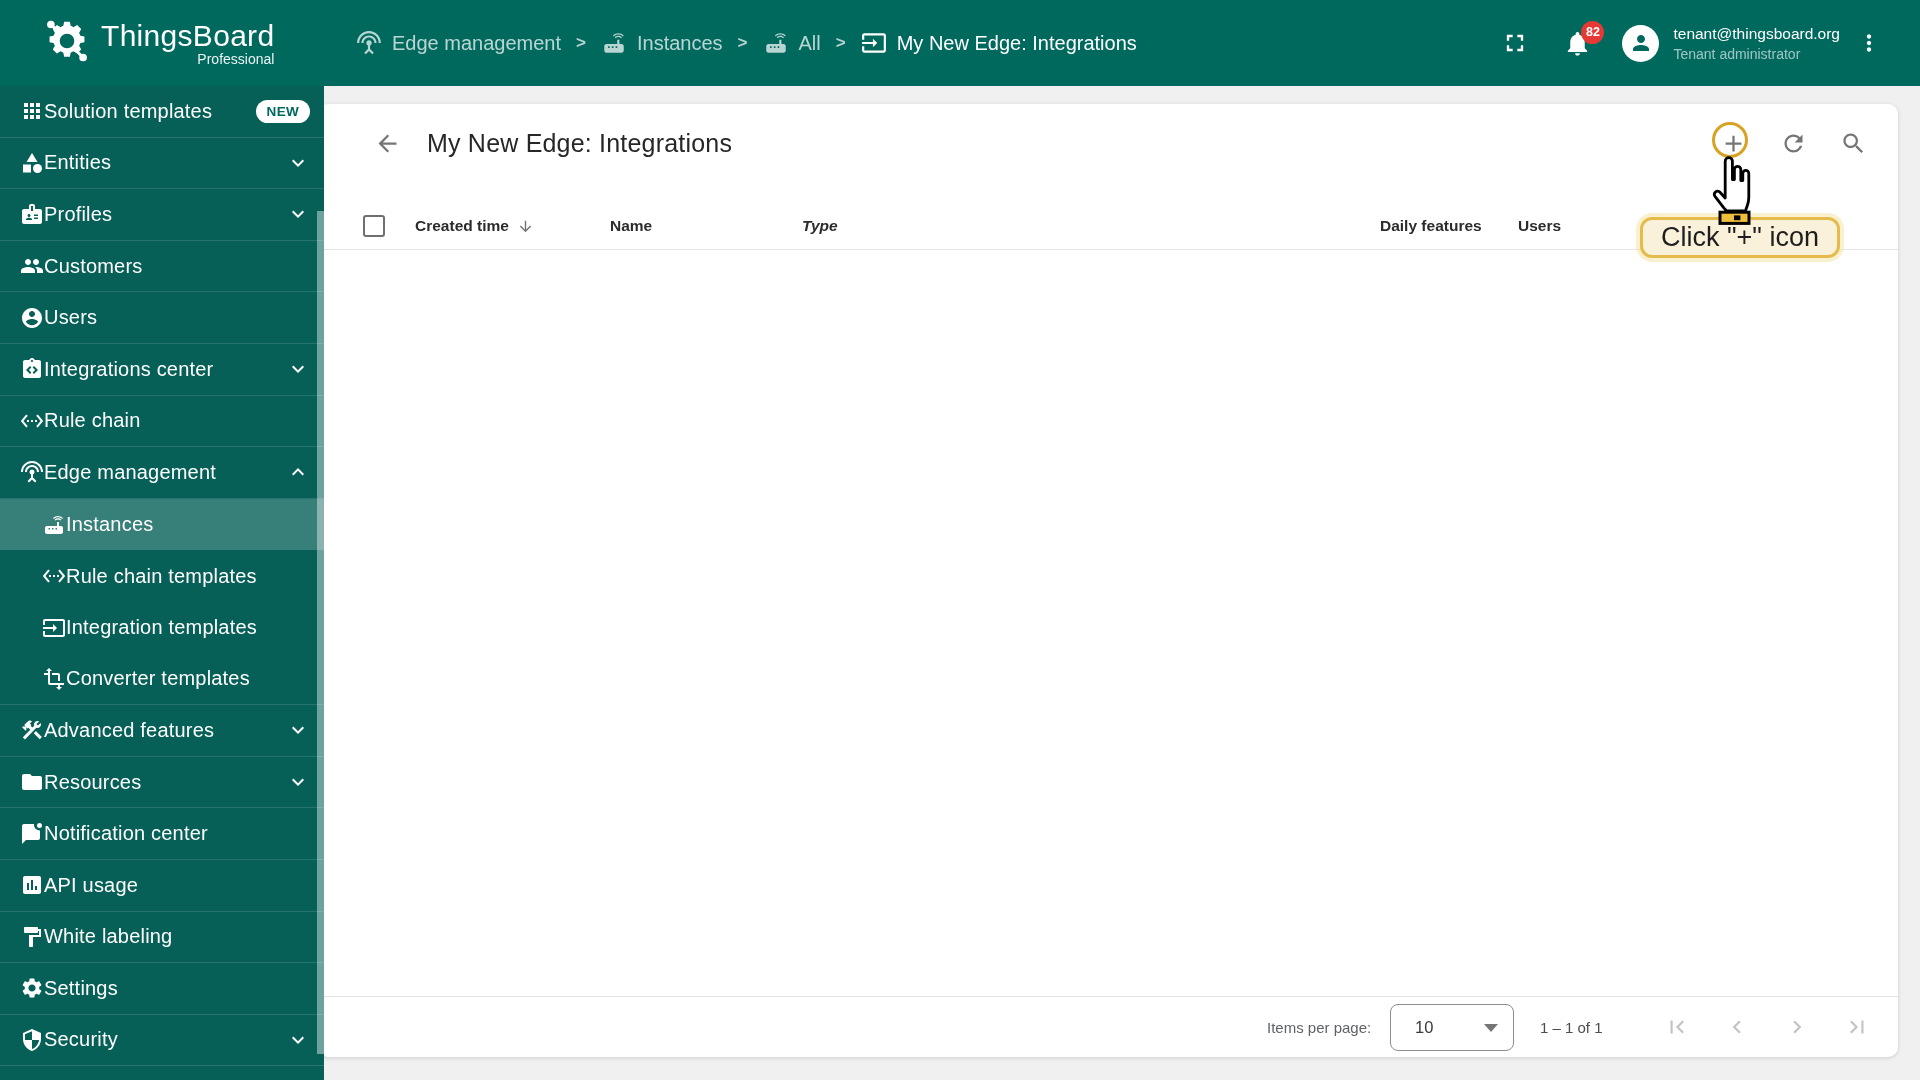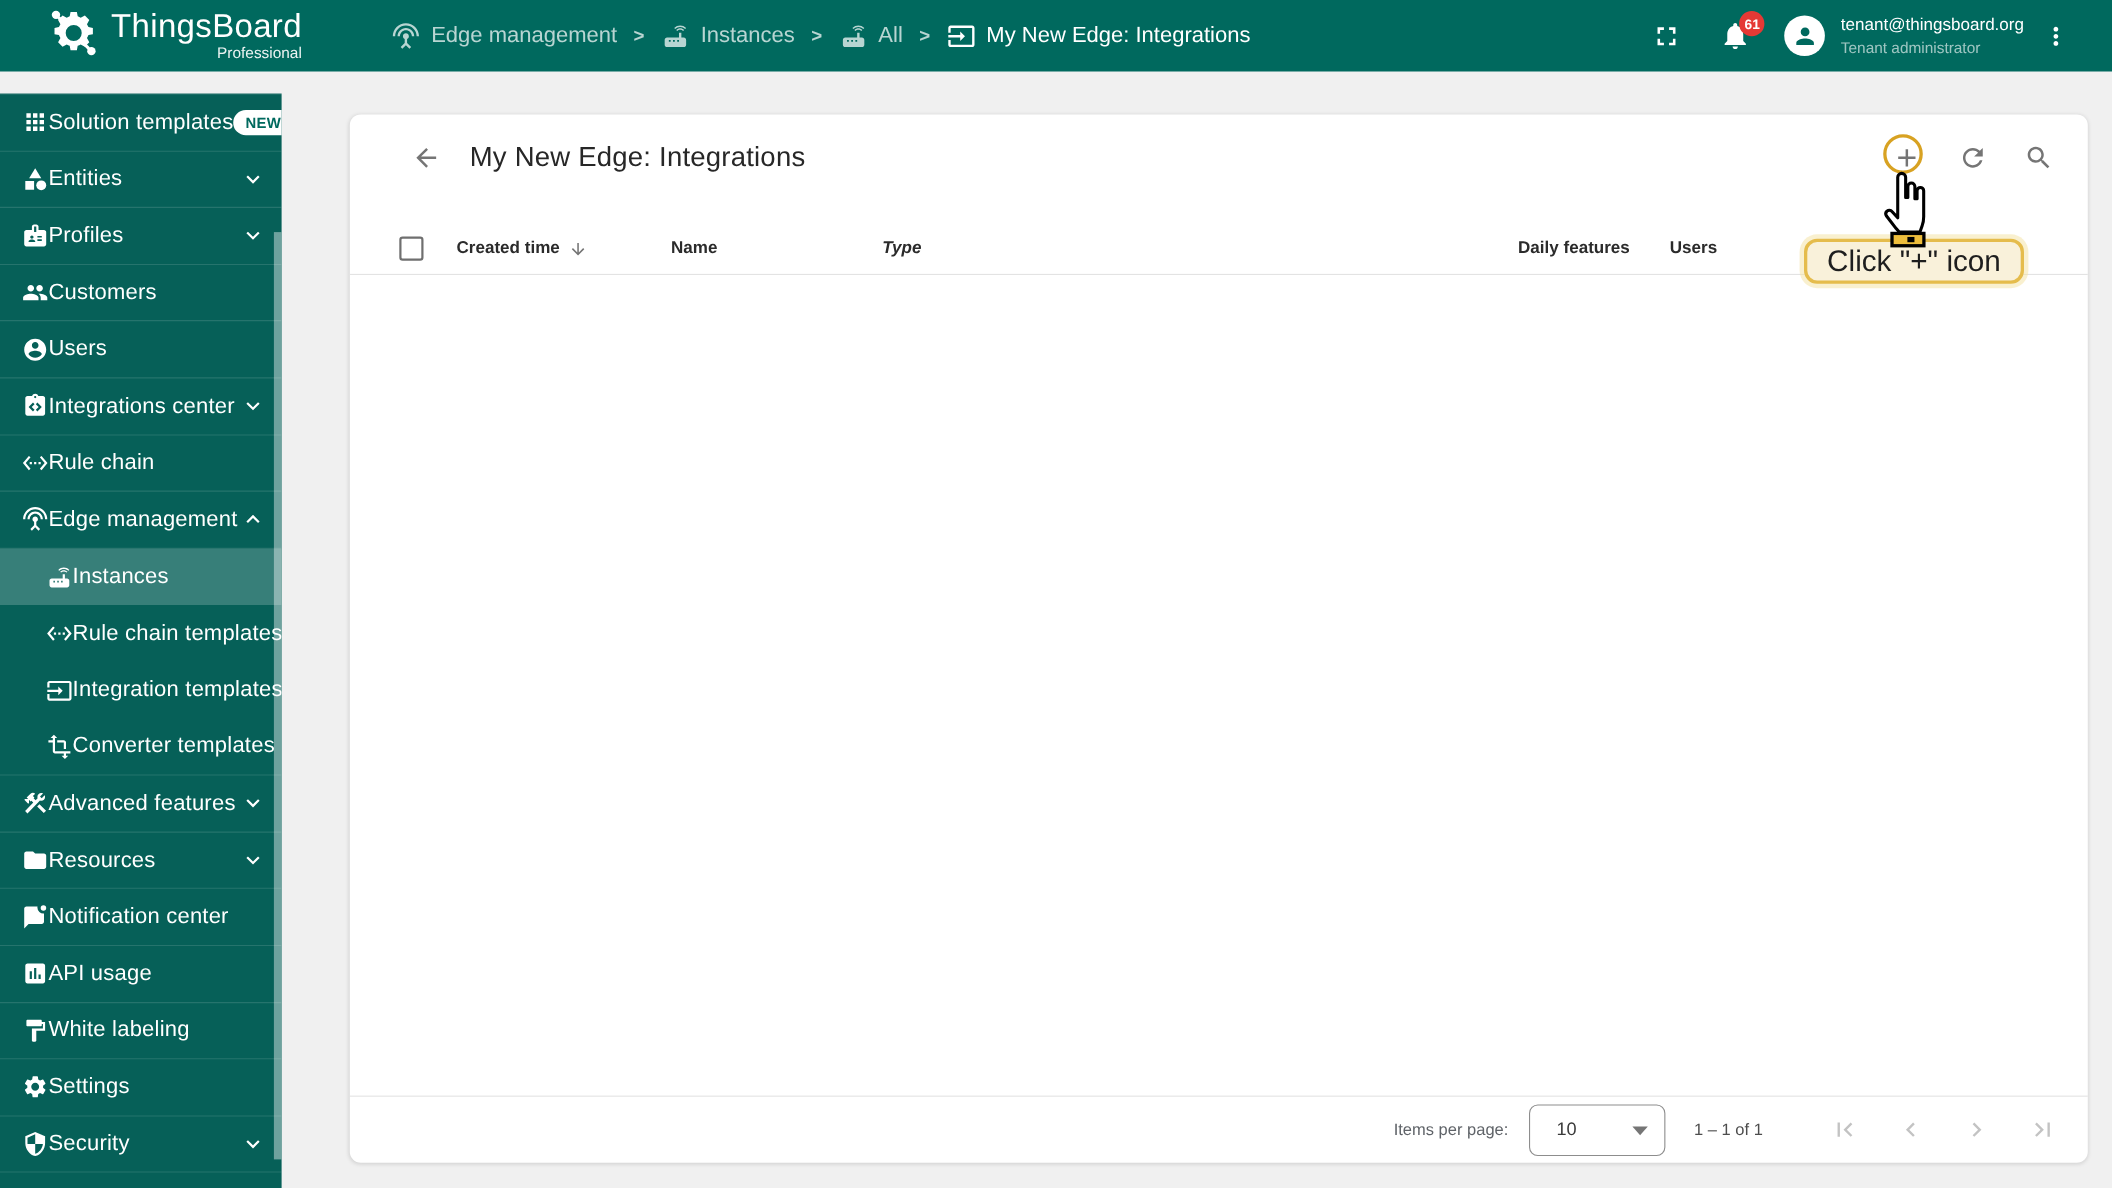--- a/index.html
+++ b/index.html
@@ -1,21 +1,21 @@
 <!DOCTYPE html>
 <html style="--header-bg: #00695e; --sidebar-bg: #066058; --page-bg: #f0f0f0; --selected-overlay: rgba(255,255,255,0.2); --badge-red: #e53935; --gold: #d8a222; --tooltip-bg: #f9f1da; --tooltip-border: #e5bc4c;"><head>
 <meta charset="utf-8">
 <style>
   * { box-sizing: border-box; margin: 0; padding: 0; }
   html,body { width:1920px; height:1080px; overflow:hidden; }
   body { font-family:"Liberation Sans", sans-serif; background:var(--page-bg,#f0f0f0); position:relative; }
   .ic { display:inline-block; flex:none; }
 
   
-  .header { position:absolute; left:0; top:0; right:0; height:65px; background:var(--header-bg,#00695e);
+  .header { position:absolute; left:0; top:0; right:0; height:86px; background:var(--header-bg,#00695e);
             display:flex; align-items:center; color:#fff; z-index:10; }
   .logo { width:308px; flex:none; display:flex; align-items:center; gap:11px; padding-left:44px; }
   .logo-txt { display:flex; flex-direction:column; }
   .logo-name { font-size:30px; font-weight:500; letter-spacing:.3px; line-height:32px; }
   .logo-ed { font-size:14px; opacity:.92; align-self:flex-end; margin-top:-1px; }
   .crumbs { display:flex; align-items:center; margin-left:48px; font-size:20px; gap:15px; }
   .crumb { display:flex; align-items:center; gap:10px; color:rgba(255,255,255,.72); cursor:pointer; }
   .crumb.active { color:#fff; }
   .crumb-sep { color:rgba(255,255,255,.72); font-size:17px; font-weight:700; }
   .hdr-right { margin-left:auto; display:flex; align-items:center; padding-right:38px; }
@@ -26,21 +26,21 @@
            background:var(--badge-red,#e53935); color:#fff; font-size:12.5px; font-weight:700;
            display:flex; align-items:center; justify-content:center; padding:0 4px; }
   .avatar { width:37px; height:37px; border-radius:50%; background:#fff; color:var(--header-bg,#00695e);
             display:flex; align-items:center; justify-content:center; cursor:pointer; }
   .user-info { margin-left:14px; display:flex; flex-direction:column; gap:3px; max-width:200px; }
   .user-email { font-size:15.5px; color:#fff; white-space:nowrap; }
   .user-role { font-size:14px; color:rgba(255,255,255,.62); white-space:nowrap; }
   .btn-more { margin-left:16px; }
 
   
-  .sidebar { position:absolute; left:0; top:85px; width:256px; bottom:0; background:var(--sidebar-bg,#066058);
+  .sidebar { position:absolute; left:0; top:85px; width:324px; bottom:0; background:var(--sidebar-bg,#066058);
              border-top:1px solid rgba(255,255,255,.16); overflow:hidden; z-index:9; }
   .nav-item { height:51.6px; display:flex; align-items:center; padding:0 14px 0 20px; color:#fff;
               border-bottom:1px solid rgba(255,255,255,.13); cursor:pointer; }
   .nav-label { font-size:20px; font-weight:500; letter-spacing:.2px; white-space:nowrap; }
   .nav-item.sub { border-bottom:none; padding-left:42px; }
   .nav-item.sub.last-sub { border-bottom:1px solid rgba(255,255,255,.13); }
   .nav-item.selected { background:var(--selected-overlay,rgba(255,255,255,.2)); }
   .nav-chevron { margin-left:auto; display:flex; }
   .nav-badge { margin-left:auto; background:#fff; color:var(--header-bg,#00695e); font-size:13.5px;
                font-weight:700; padding:4px 11px; border-radius:13px; letter-spacing:.3px; }
@@ -128,21 +128,21 @@
   <div class="hdr-right">
     <button class="icon-btn btn-fullscreen" id="btn-fullscreen">
         <svg class="ic" style="width:28px;height:28px" viewBox="0 0 24 24" fill="currentColor">
           <path d="M7 14H5v5h5v-2H7v-3zm-2-4h2V7h3V5H5v5zm12 7h-3v2h5v-5h-2v3zM14 5v2h3v3h2V5h-5z"></path>
         </svg>
       </button>
     <button class="icon-btn btn-bell" id="btn-bell">
         <svg class="ic" style="width:29px;height:29px" viewBox="0 0 24 24" fill="currentColor">
           <path d="M12 22c1.1 0 2-.9 2-2h-4c0 1.1.89 2 2 2zm6-6v-5c0-3.07-1.64-5.64-4.5-6.32V4c0-.83-.67-1.5-1.5-1.5s-1.5.67-1.5 1.5v.68C7.63 5.36 6 7.92 6 11v5l-2 2v1h16v-1l-2-2z"></path>
         </svg>
-      <span class="badge">61</span>
+      <span class="badge">82</span>
     </button>
     <div class="avatar" id="avatar-slot">
         <svg class="ic" style="width:24px;height:24px" viewBox="0 0 24 24" fill="currentColor">
           <path d="M12 12c2.21 0 4-1.79 4-4s-1.79-4-4-4-4 1.79-4 4 1.79 4 4 4zm0 2c-2.67 0-8 1.34-8 4v2h16v-2c0-2.66-5.33-4-8-4z"></path>
         </svg>
       </div>
     <div class="user-info">
       <span class="user-email">tenant@thingsboard.org</span>
       <span class="user-role">Tenant administrator</span>
     </div>

